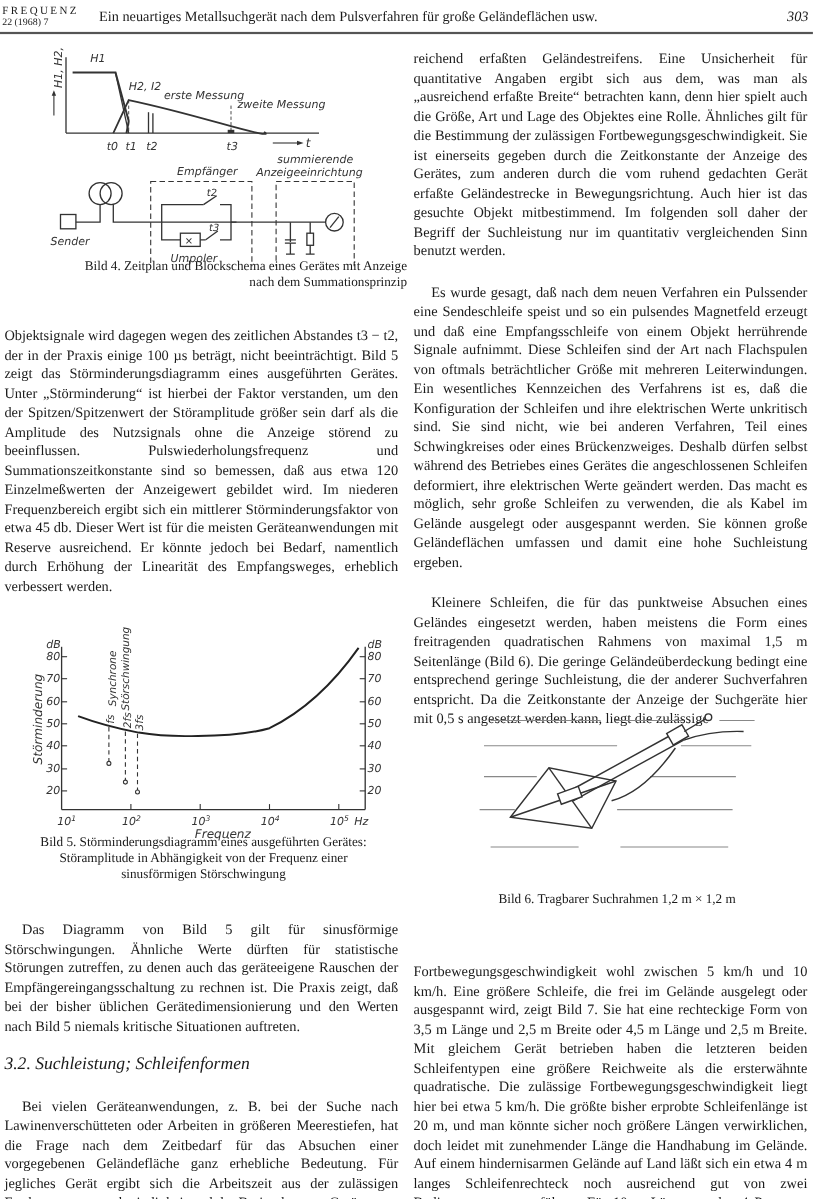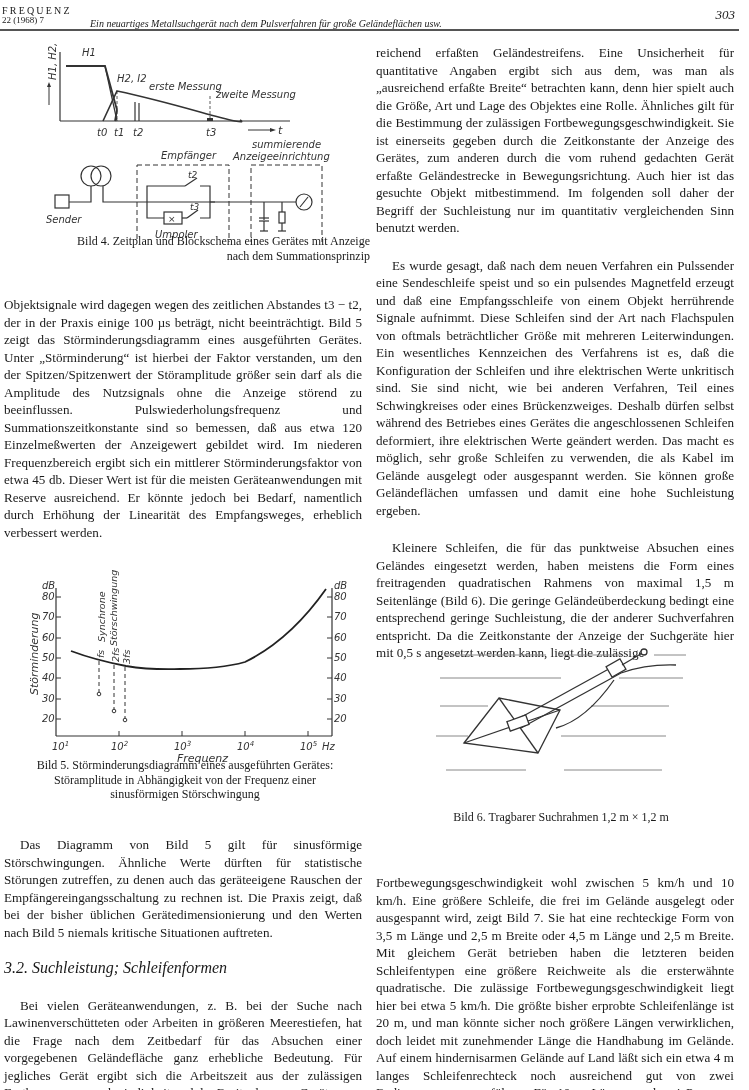--- a/index.html
+++ b/index.html
@@ -1,21 +1,21 @@
 <!DOCTYPE html>
 <html><head>
 <meta charset="utf-8">
 <style>
   html, body { margin:0; padding:0; background:#fff; }
   body { width:749px; height:1090px; position:relative; overflow:hidden; color:#1a1a1a;
          font-family:"Liberation Serif","DejaVu Serif",serif; }
   .header { position:absolute; left:0; top:0; width:749px; height:32px; }
   .hdr-journal { position:absolute; left:2px; top:6px; font-size:10px; letter-spacing:2.2px; line-height:10px; }
   .hdr-issue { position:absolute; left:2px; top:16px; font-size:9px; line-height:9px; }
-  .hdr-title { position:absolute; left:90px; top:18px; font-size:10px; font-style:italic; }
+  .hdr-title { position:absolute; left:90px; top:7px; font-size:13px; }
   .hdr-page { position:absolute; right:14px; top:7px; font-size:13px; font-style:italic; }
   .hdr-rule { position:absolute; left:0; top:29px; width:739px; height:1.5px; background:#555; }
 
   .col { position:absolute; width:358px; font-size:13.1px; line-height:17.5px; text-align:justify; }
   .col p { margin:0; }
   .col p.indent { text-indent:16px; }
   .col p.sp { margin-top:20px; }
   .left { left:4px; }
   .right { left:376px; }
 

